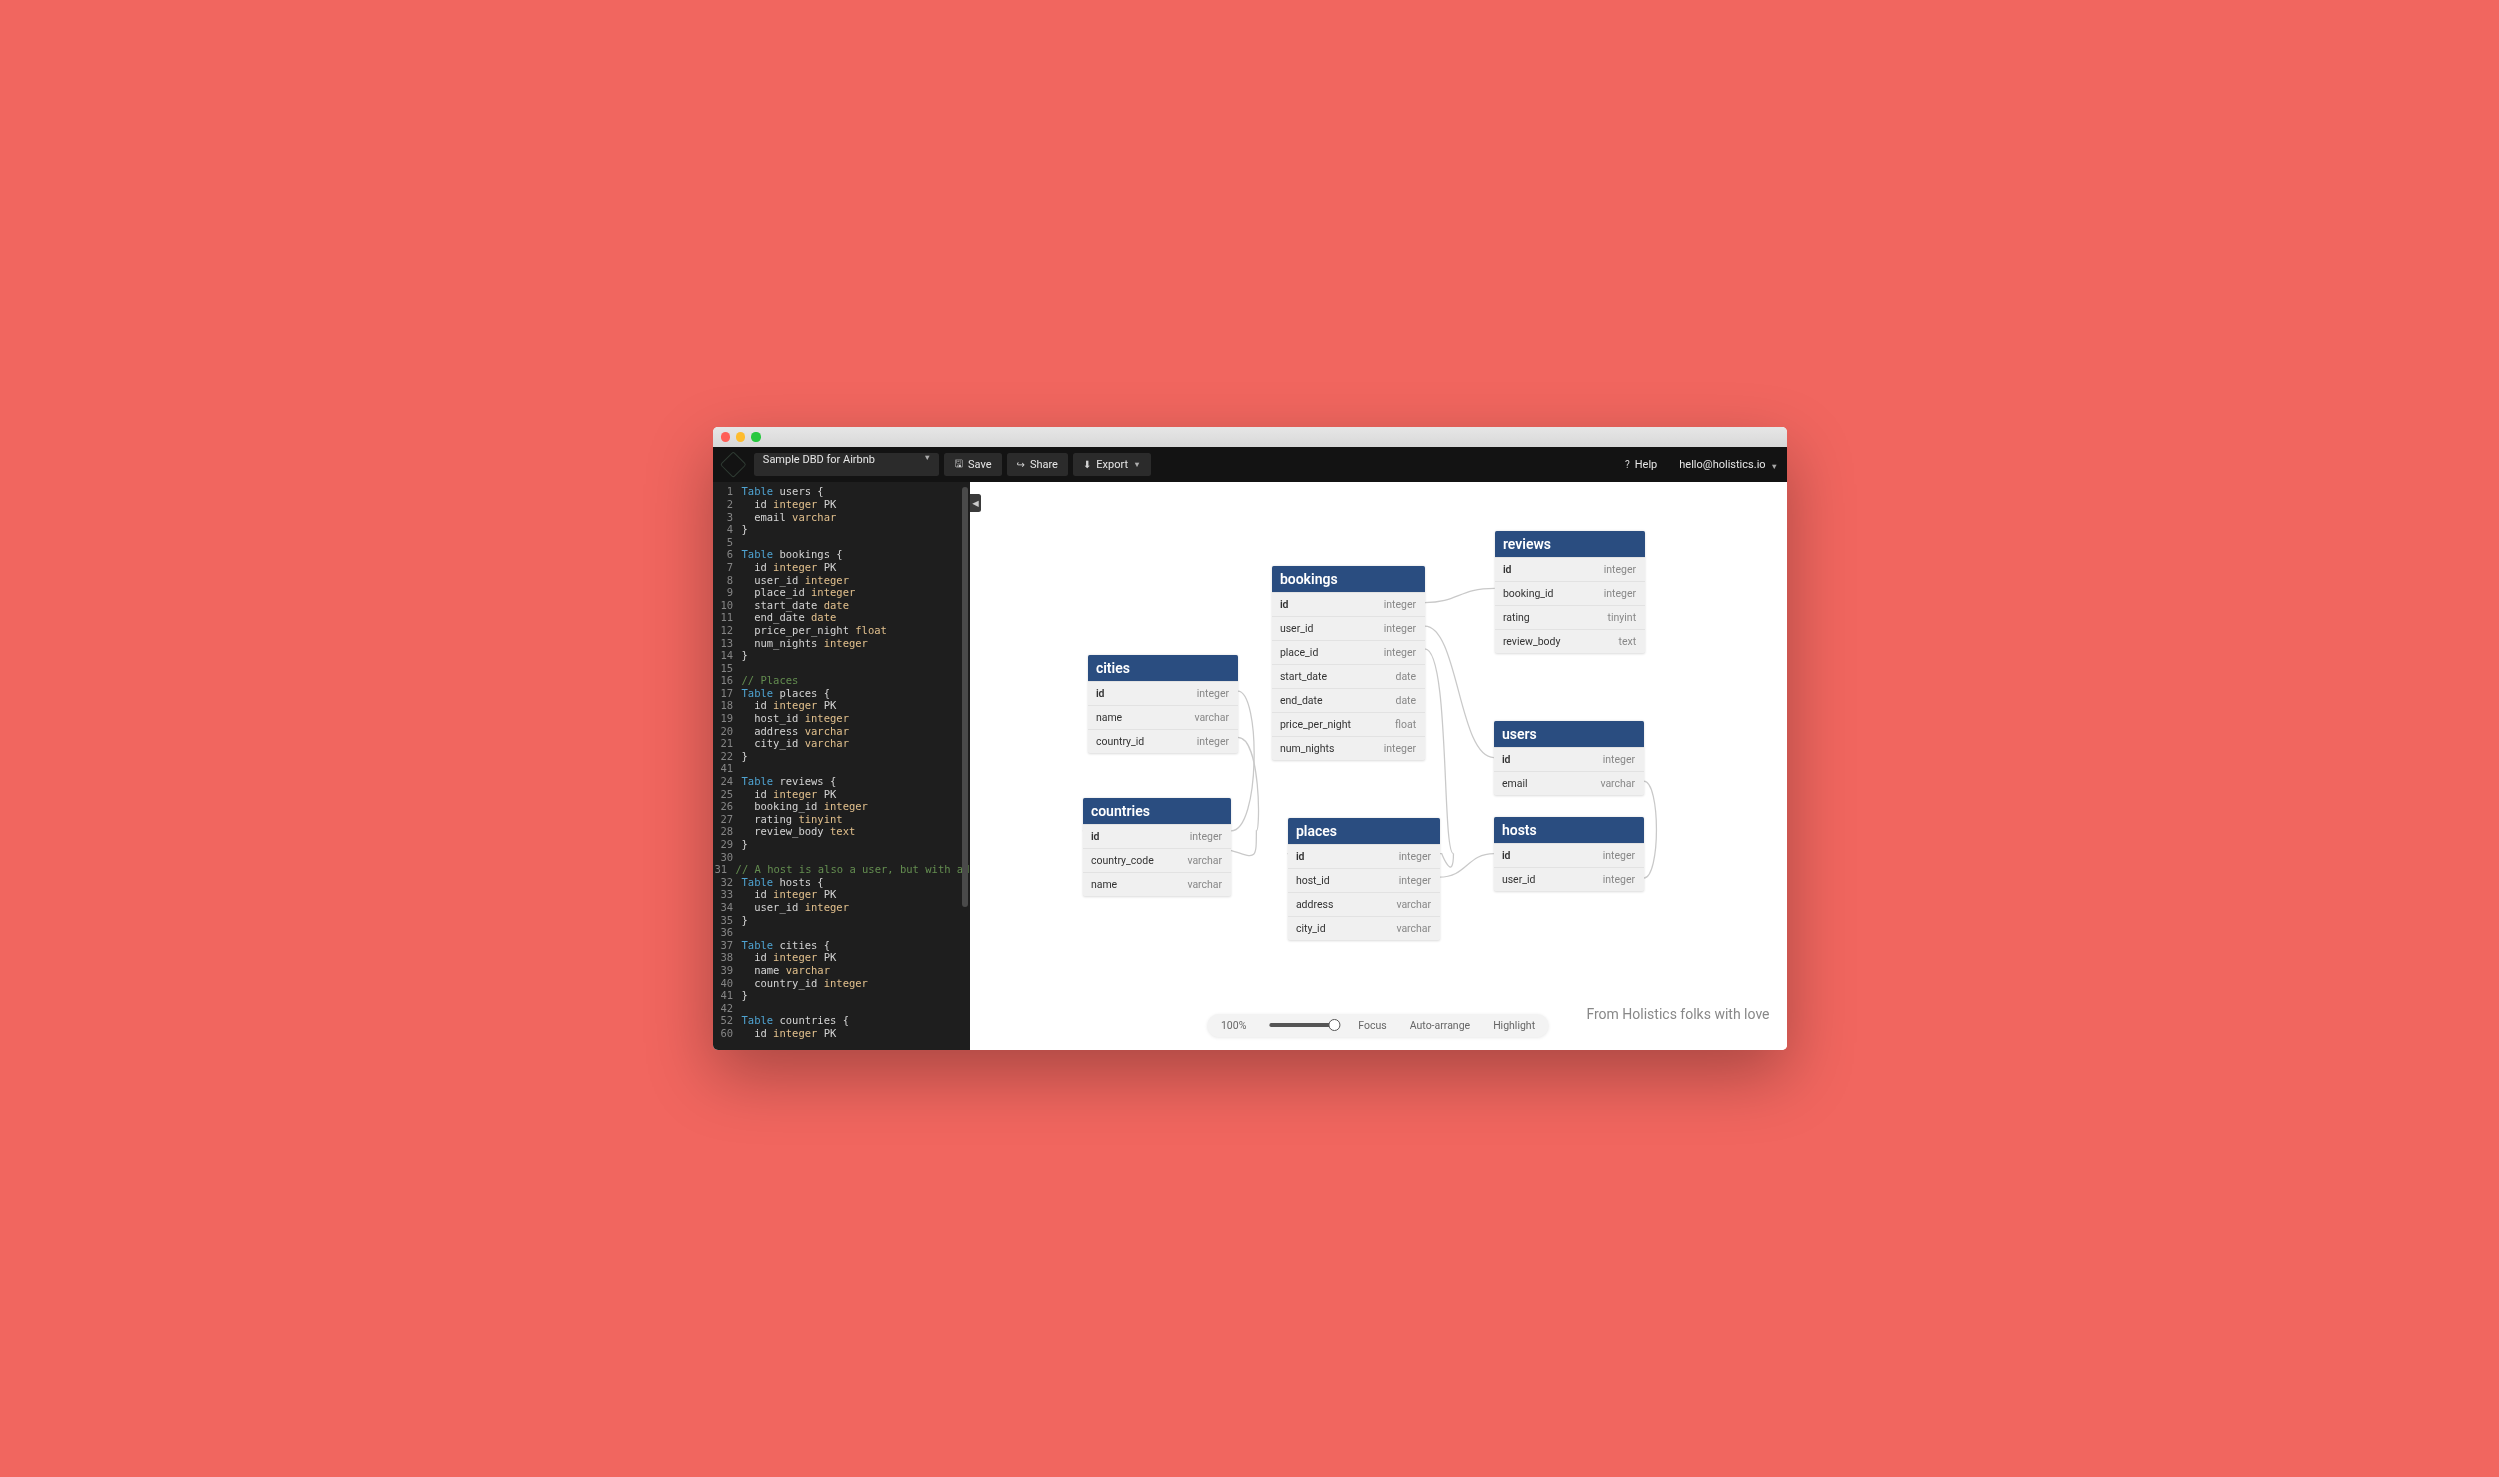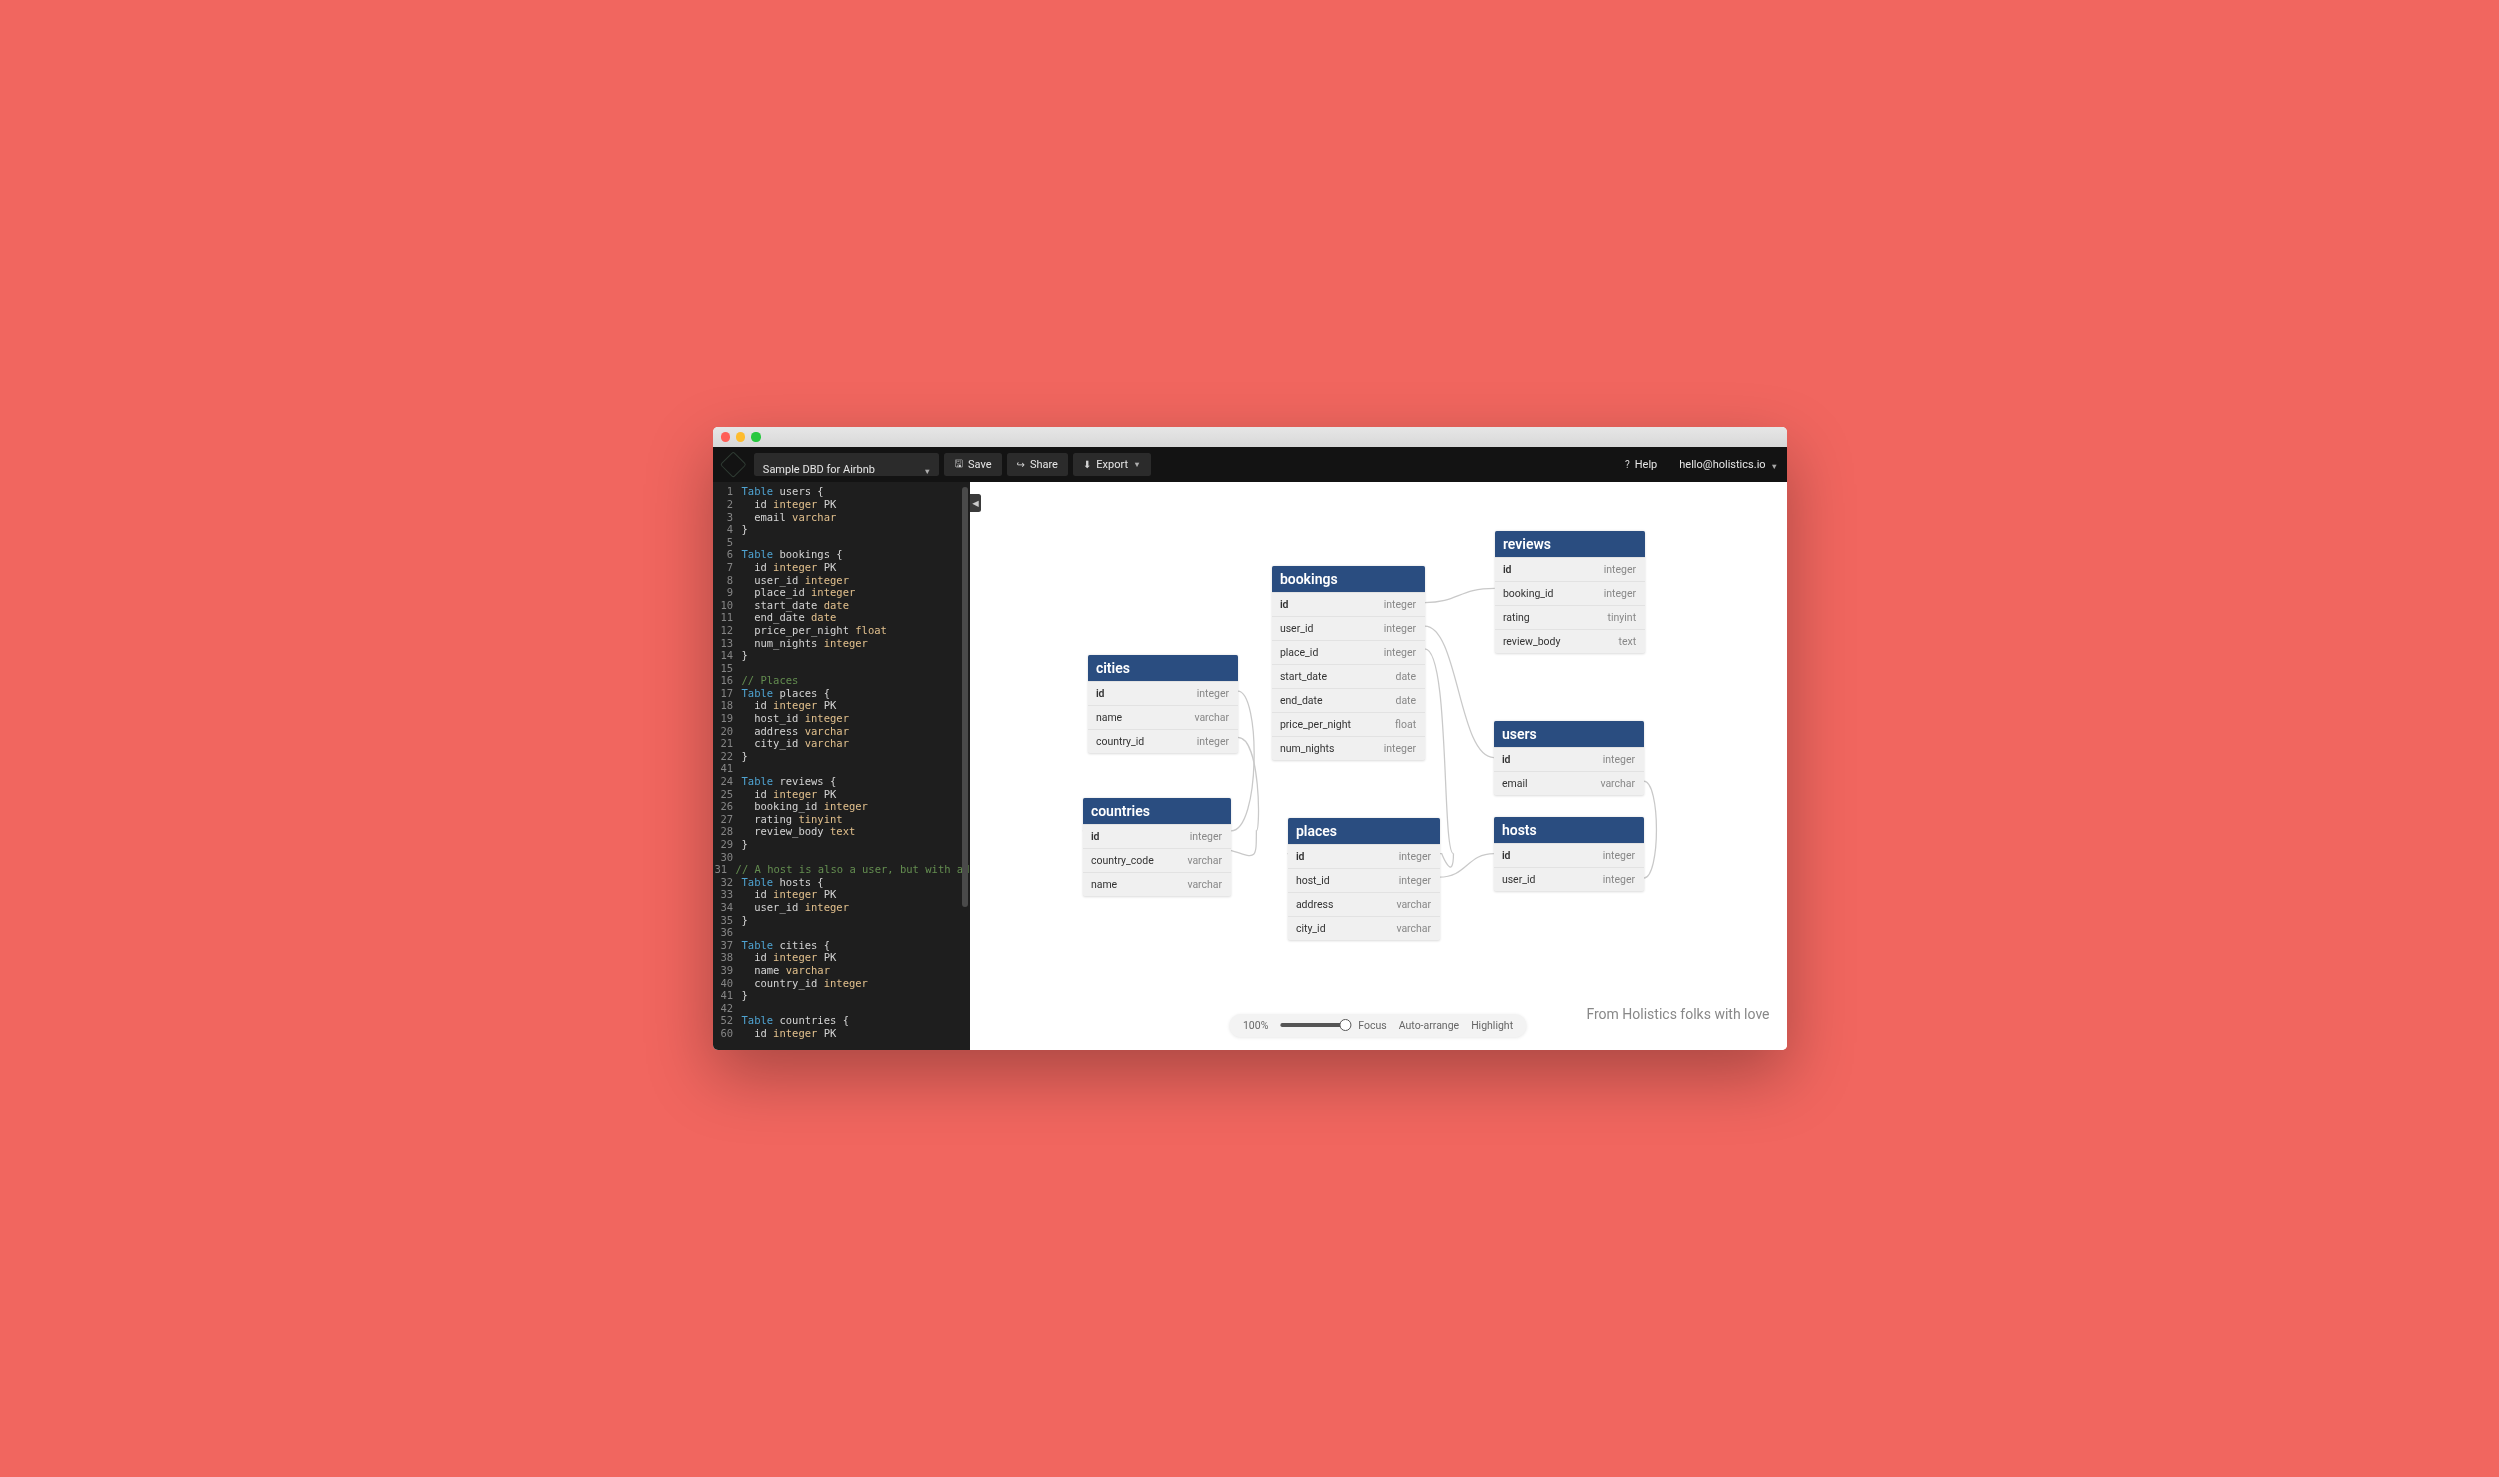--- a/index.html
+++ b/index.html
@@ -50,21 +50,21 @@
     transform: rotate(45deg);
     margin: 0 6.7px 0 3.4px;
     border-radius: 2.5px;
   }
   .proj {
     background: #2b2b2b;
     border-radius: 2.5px;
     padding: 0 8.4px;
     height: 23.6px;
     display: flex;
-    align-items: flex-end;
+    align-items: flex-start;
     gap: 8.4px;
     min-width: 185px;
     justify-content: space-between;
   }
   .btn {
     background: #2b2b2b;
     border-radius: 2.5px;
     height: 23.6px;
     padding: 0 10px;
     display: flex;
@@ -166,21 +166,21 @@
   .bottom-bar {
     position: absolute;
     bottom: 13.5px;
     left: 50%;
     transform: translateX(-50%);
     background: #f3f3f3;
     border-radius: 15px;
     padding: 5px 13.5px;
     display: flex;
     align-items: center;
-    gap: 12px;
+    gap: 23px;
     font-size: 10.5px;
     color: #666;
     box-shadow: 0 0.8px 3.4px rgba(0,0,0,0.1);
   }
   .slider {
     width: 66px; height: 3.4px; background: #555; border-radius: 1.7px; position: relative;
   }
   .slider .knob {
     position: absolute; right: -5px; top: -4.2px; width: 11.8px; height: 11.8px;
     border: 1.7px solid #555; background: #fff; border-radius: 50%;

